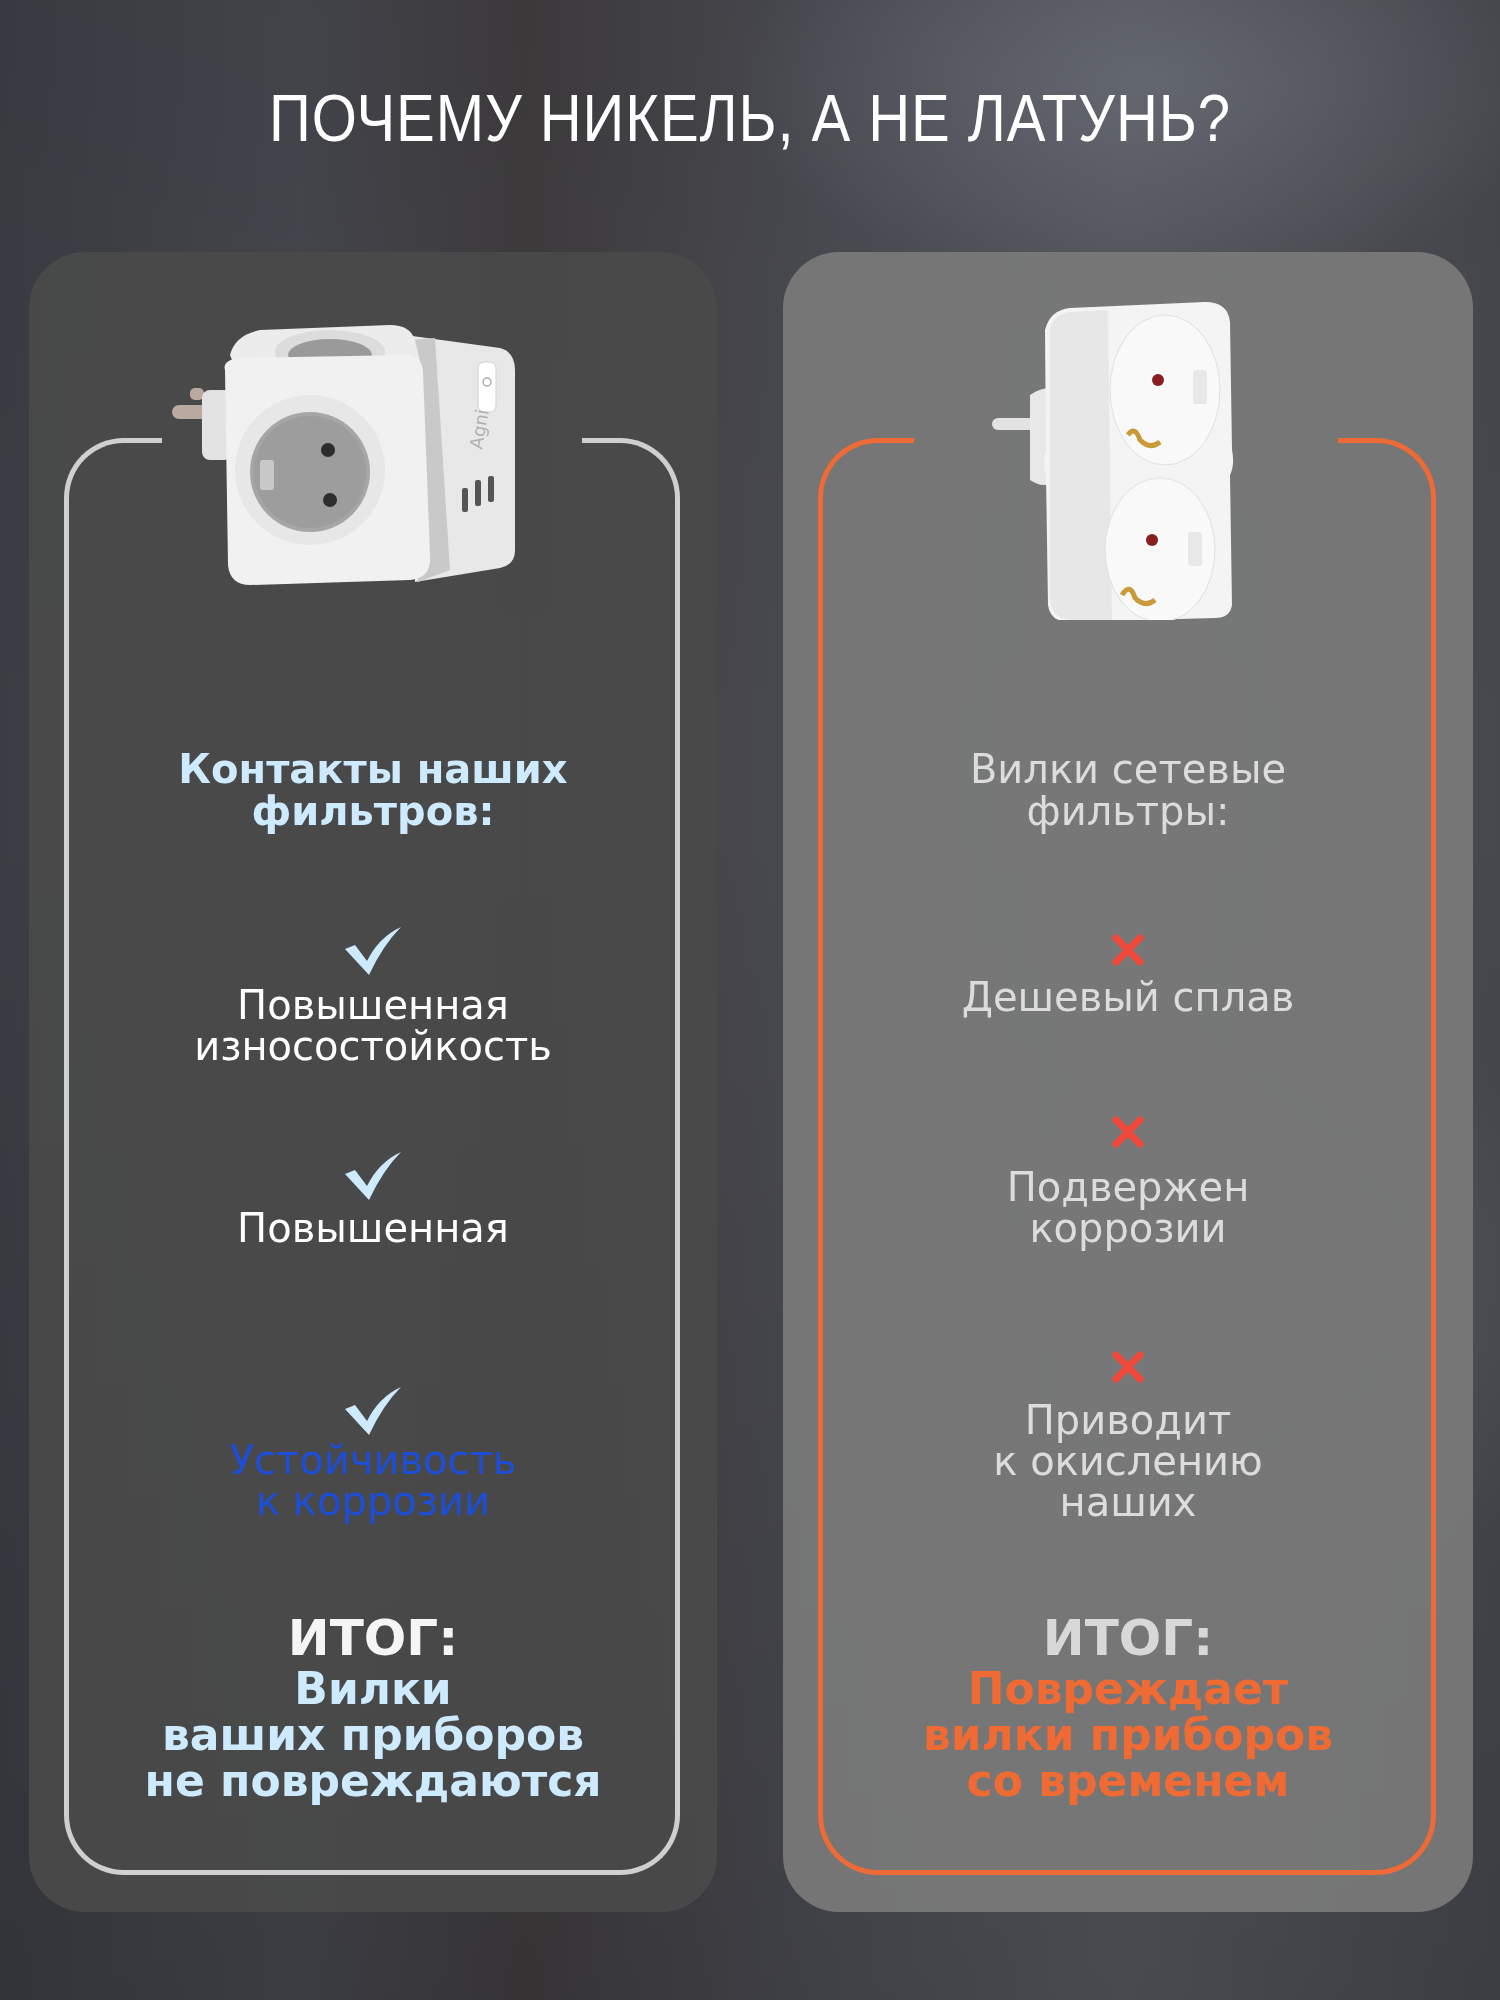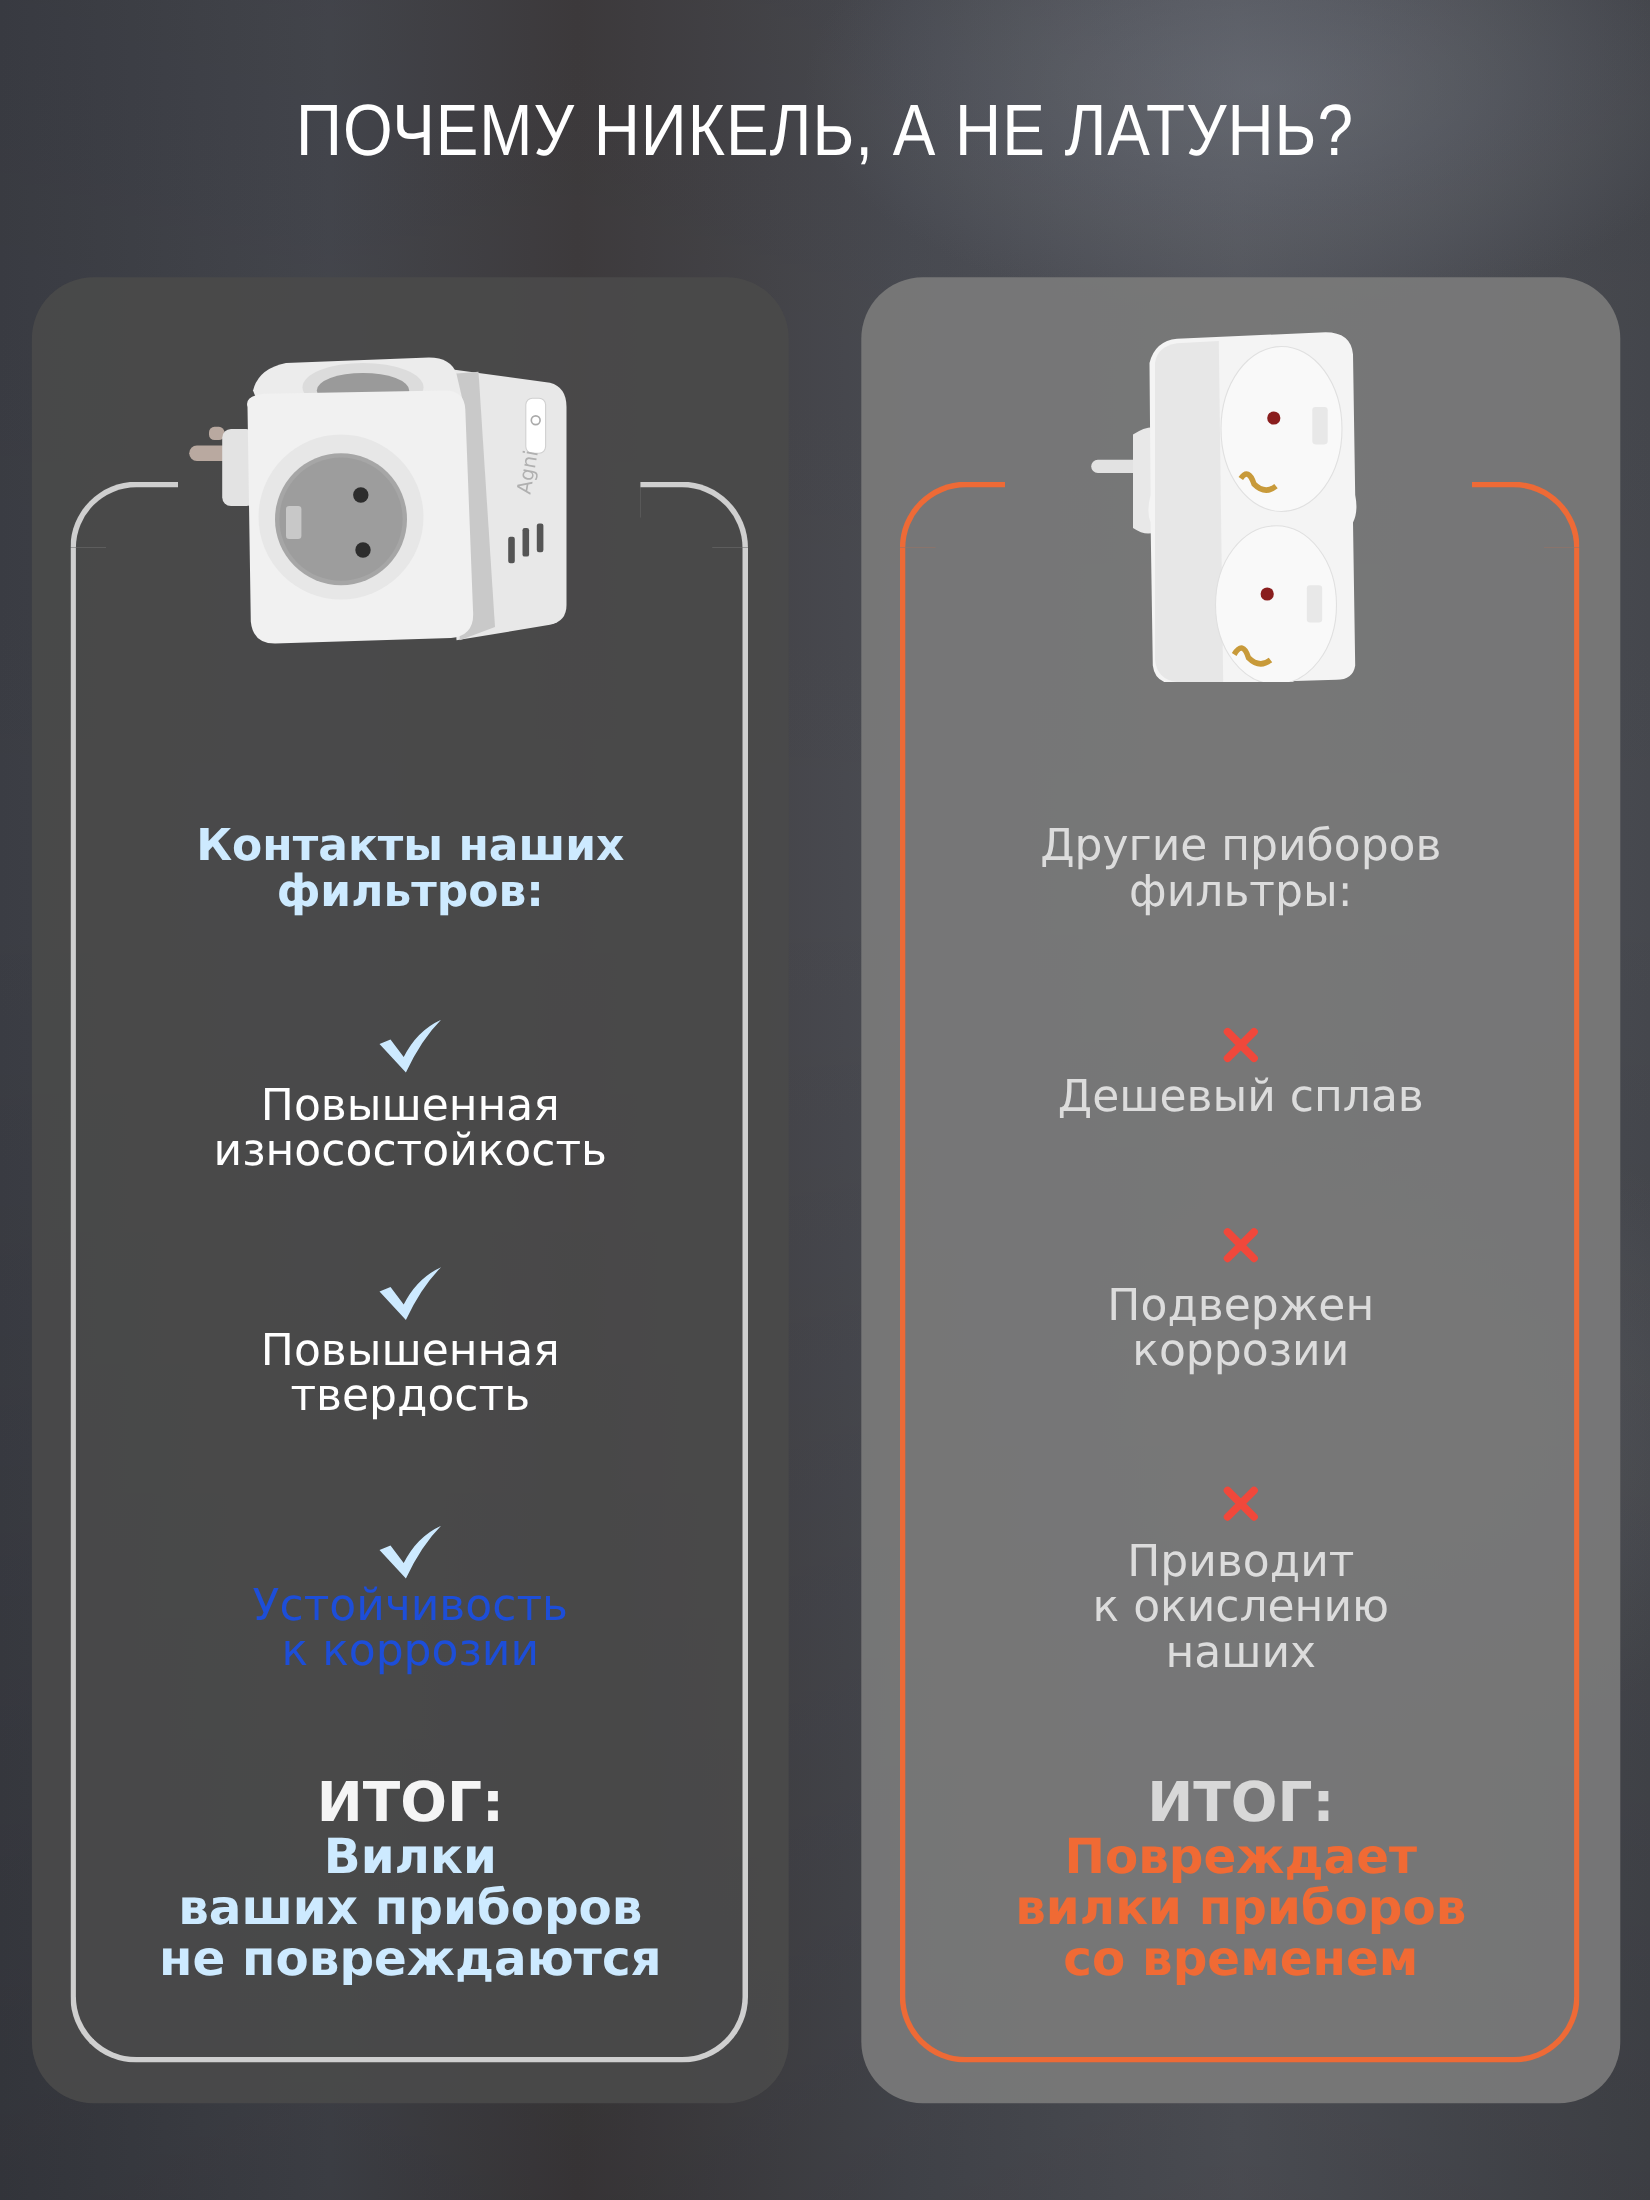--- a/index.html
+++ b/index.html
@@ -134,21 +134,20 @@
     <div>износостойкость</div>
   </div>
 
   <div class="icon" style="top:1150px;">
     <svg width="60" height="52" viewBox="0 0 60 52">
         <path d="M2 24 L12 20 L24 36 Q36 12 58 2 Q40 20 26 50 Z" fill="#cdeaff"></path>
       </svg>
   </div>
   <div class="item-text" style="top:1208px; color:#ffffff;">
     <div>Повышенная</div>
-    <div>твердость</div>
   </div>
 
   <div class="icon" style="top:1385px;">
     <svg width="60" height="52" viewBox="0 0 60 52">
         <path d="M2 24 L12 20 L24 36 Q36 12 58 2 Q40 20 26 50 Z" fill="#cdeaff"></path>
       </svg>
   </div>
   <div class="item-text" style="top:1440px; color:#1d4ed8;">
     <div>Устойчивость</div>
     <div>к коррозии</div>
@@ -157,21 +156,21 @@
   <div class="summary-title" style="top:1612px; color:#f5f5f5;">ИТОГ:</div>
   <div class="summary-body" style="top:1666px; color:#cdeaff;">
     <div>Вилки</div>
     <div>ваших приборов</div>
     <div>не повреждаются</div>
   </div>
 </div>
 
 <div class="col right" style="top:0; height:2000px;">
   <div class="heading" style="top:748px; color:#dcdcdc;">
-    <div>Другие приборов</div>
+    <div>Вилки сетевые</div>
     <div>фильтры:</div>
   </div>
 
   <div class="icon" style="top:933px;">
     <svg width="34" height="34" viewBox="0 0 34 34">
         <path d="M5 5 L29 29 M29 5 L5 29" stroke="#f0483b" stroke-width="7" stroke-linecap="round"></path>
       </svg>
   </div>
   <div class="item-text" style="top:977px; color:#dcdcdc;">
     <div>Дешевый сплав</div>

